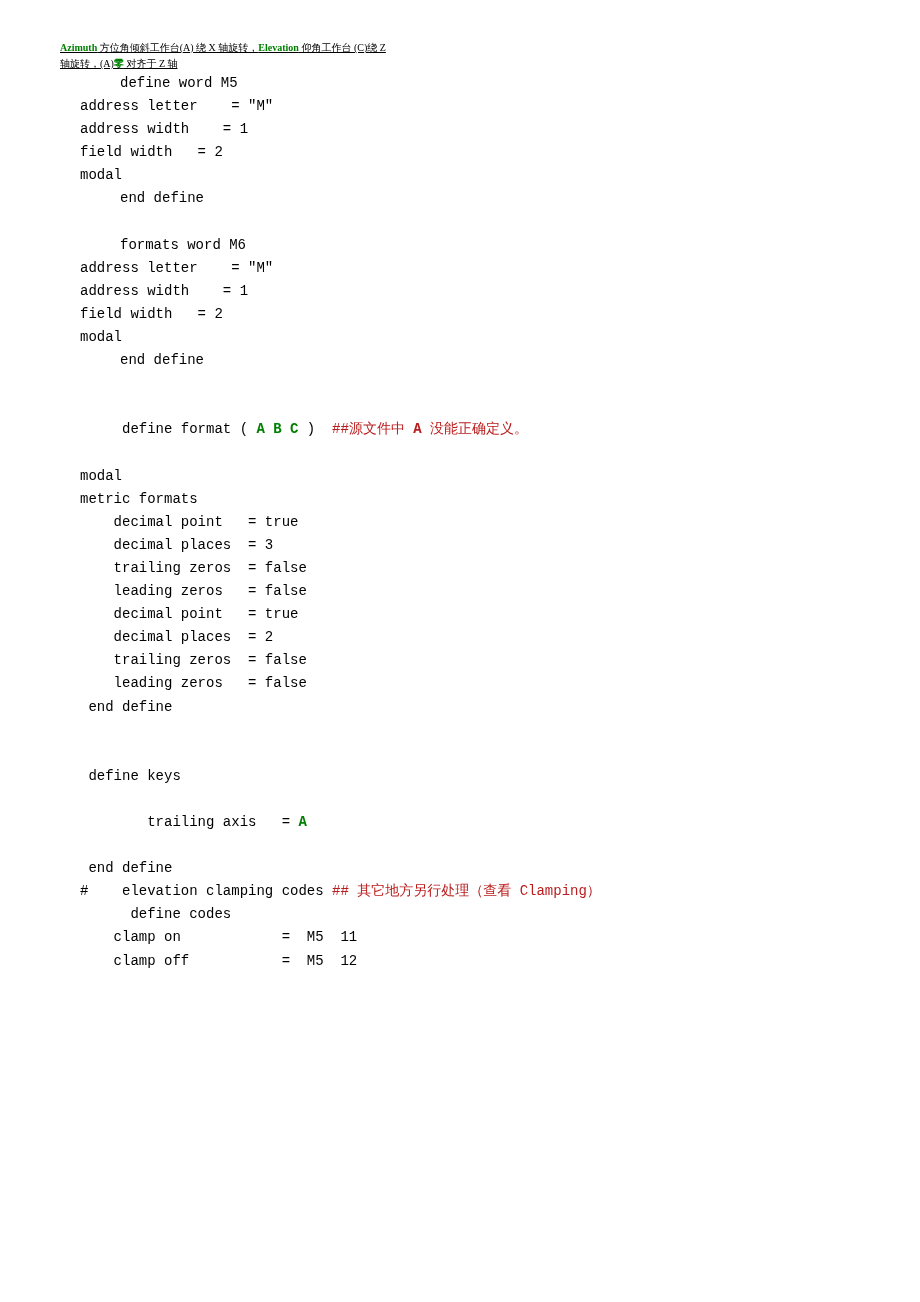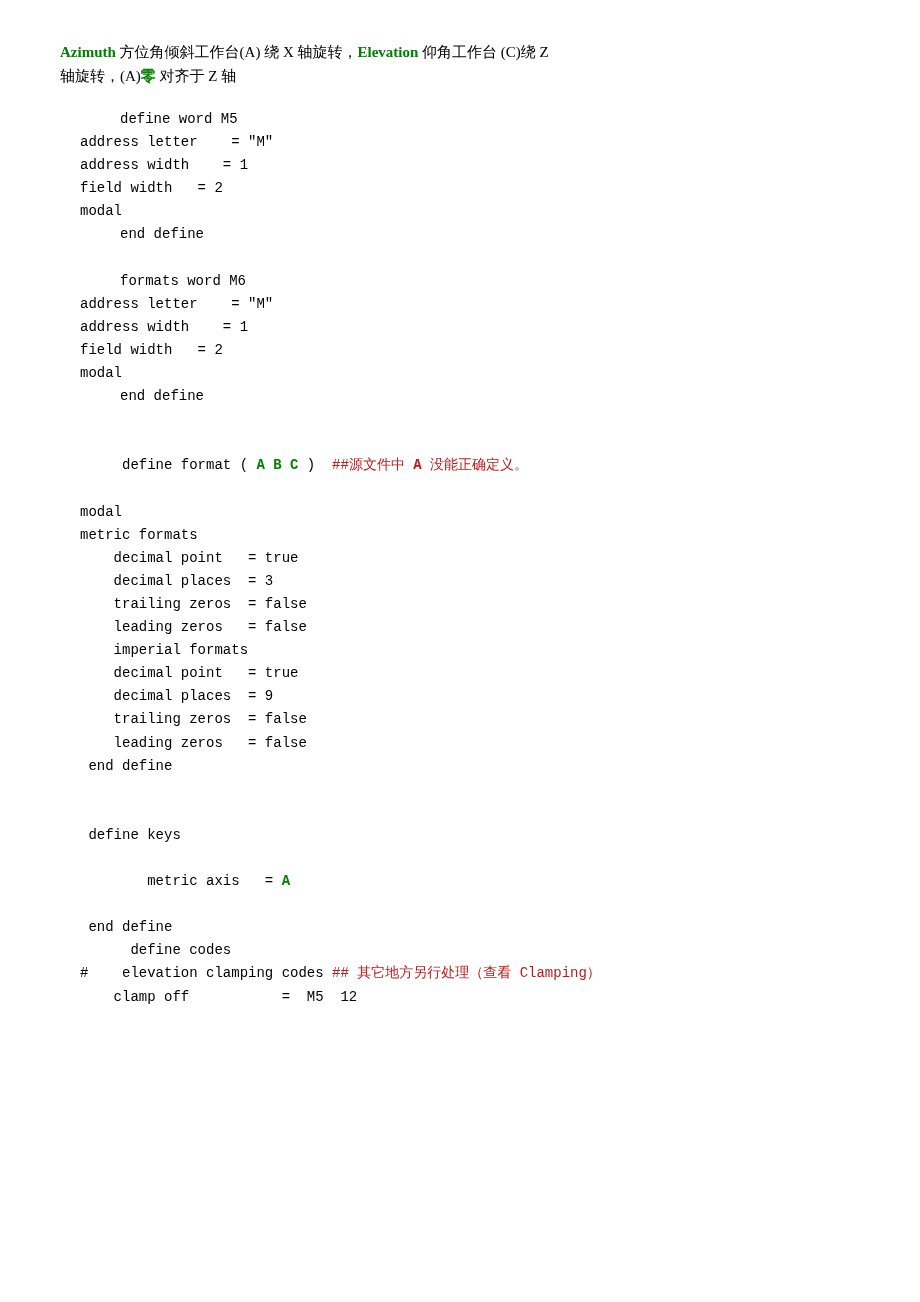--- a/index.html
+++ b/index.html
@@ -12,23 +12,23 @@
       background: #ffffff;
       font-family: "Times New Roman", Times, serif;
       font-size: 15px;
       color: #000000;
       width: 920px;
       min-height: 1302px;
       padding: 40px 60px 40px 60px;
     }
 
     .intro-paragraph {
-      margin-bottom: 20px;
       line-height: 1.6;
-      font-size: 15px;
+      font-size: 10px;
+      text-decoration: underline;
     }
 
     .green-bold {
       color: #008000;
       font-weight: bold;
     }
 
     .code-block {
       font-family: "Courier New", Courier, monospace;
       font-size: 14px;
@@ -82,36 +82,36 @@
 
   <span class="code-line">
     <span> define format ( </span><span class="code-bold">A</span><span> </span><span class="code-bold">B</span><span> </span><span class="code-bold">C</span><span> )  </span><span class="comment-text">##源文件中 <strong>A</strong> 没能正确定义。</span>
   </span>
   <span class="code-line">modal</span>
   <span class="code-line">metric formats</span>
   <span class="code-line">    decimal point   = true</span>
   <span class="code-line">    decimal places  = 3</span>
   <span class="code-line">    trailing zeros  = false</span>
   <span class="code-line">    leading zeros   = false</span>
-  <span class="code-line">    imperial formats</span>
   <span class="code-line">    decimal point   = true</span>
-  <span class="code-line">    decimal places  = 9</span>
+  <span class="code-line">    decimal places  = 2</span>
   <span class="code-line">    trailing zeros  = false</span>
   <span class="code-line">    leading zeros   = false</span>
   <span class="code-line"> end define</span>
 
   <span class="code-line">&nbsp;</span>
 
 
   <span class="code-line">&nbsp;</span>
 
   <span class="code-line"> define keys</span>
   <span class="code-line">
-    <span>    metric axis   = </span><span class="code-bold">A</span>
+    <span>    trailing axis   = </span><span class="code-bold">A</span>
   </span>
   <span class="code-line"> end define</span>
+  <span class="code-line"><span>#</span><span>    elevation clamping codes </span><span class="comment-text">## 其它地方另行处理（查看 Clamping）</span></span>
+
   <span class="code-line">      define codes</span>
-
-  <span class="code-line"><span>#</span><span>    elevation clamping codes </span><span class="comment-text">## 其它地方另行处理（查看 Clamping）</span></span>
+  <span class="code-line">    clamp on            =  M5  11</span>
   <span class="code-line">    clamp off           =  M5  12</span>
 
 
 </div>
 
 </body></html>

